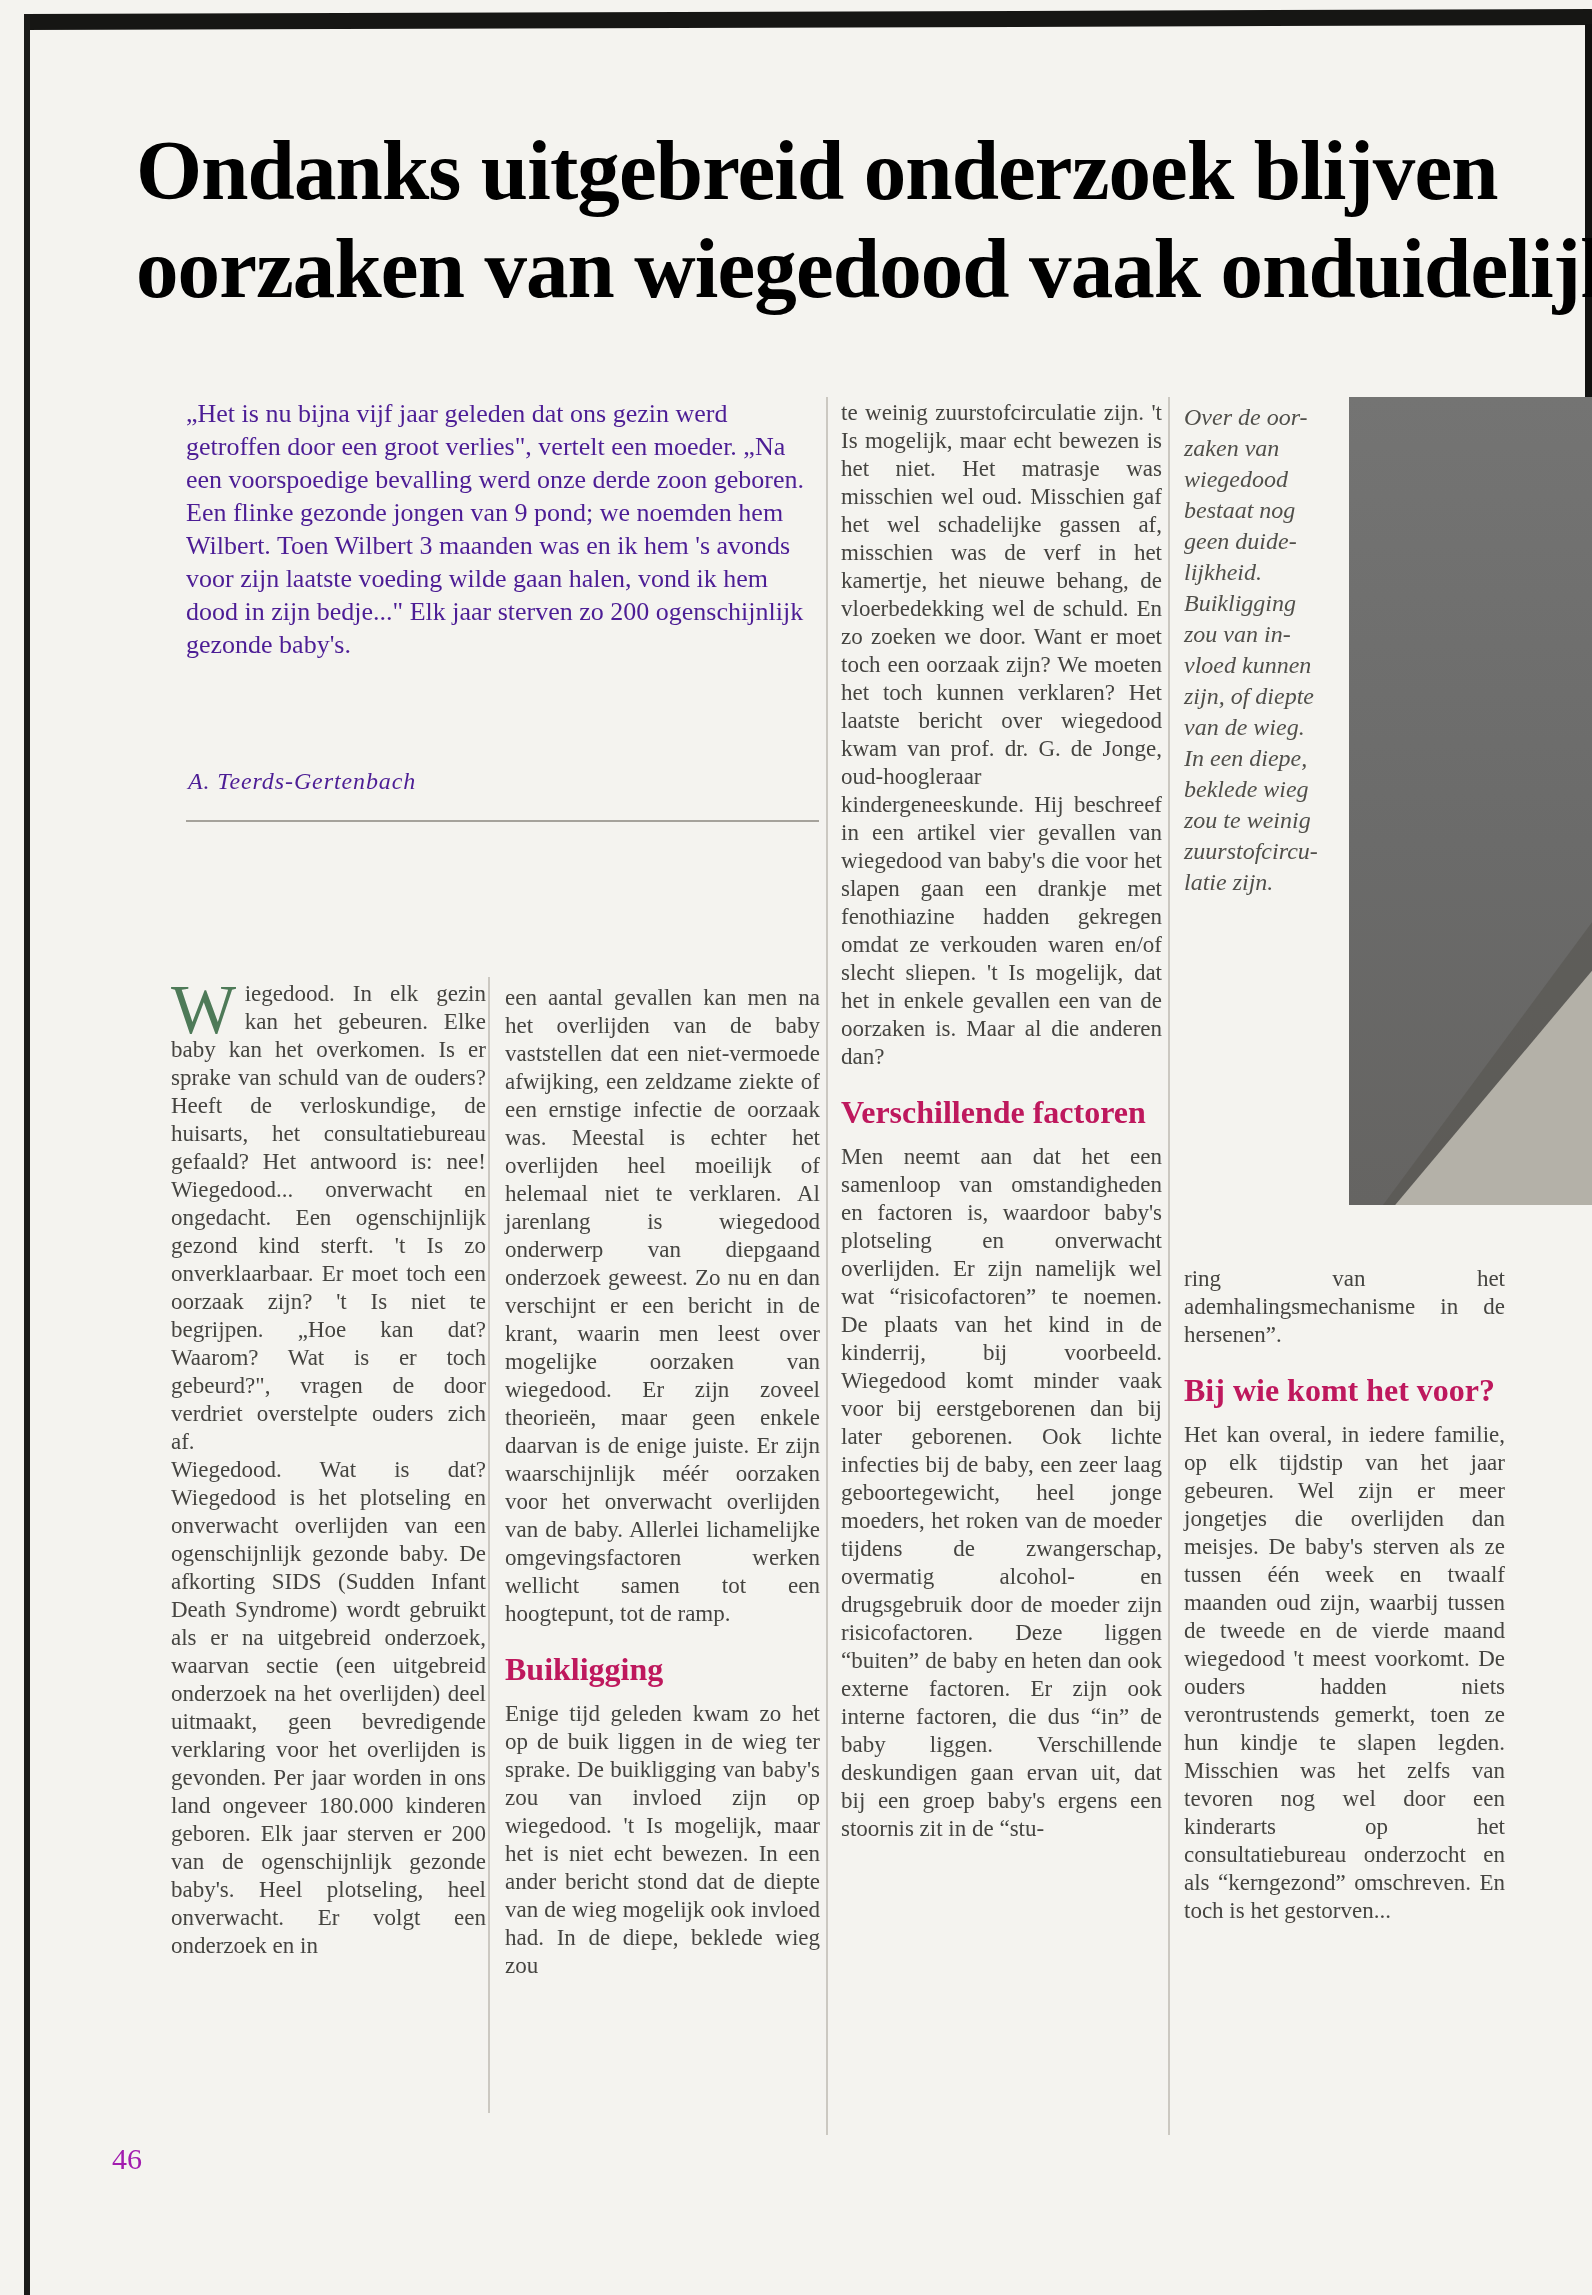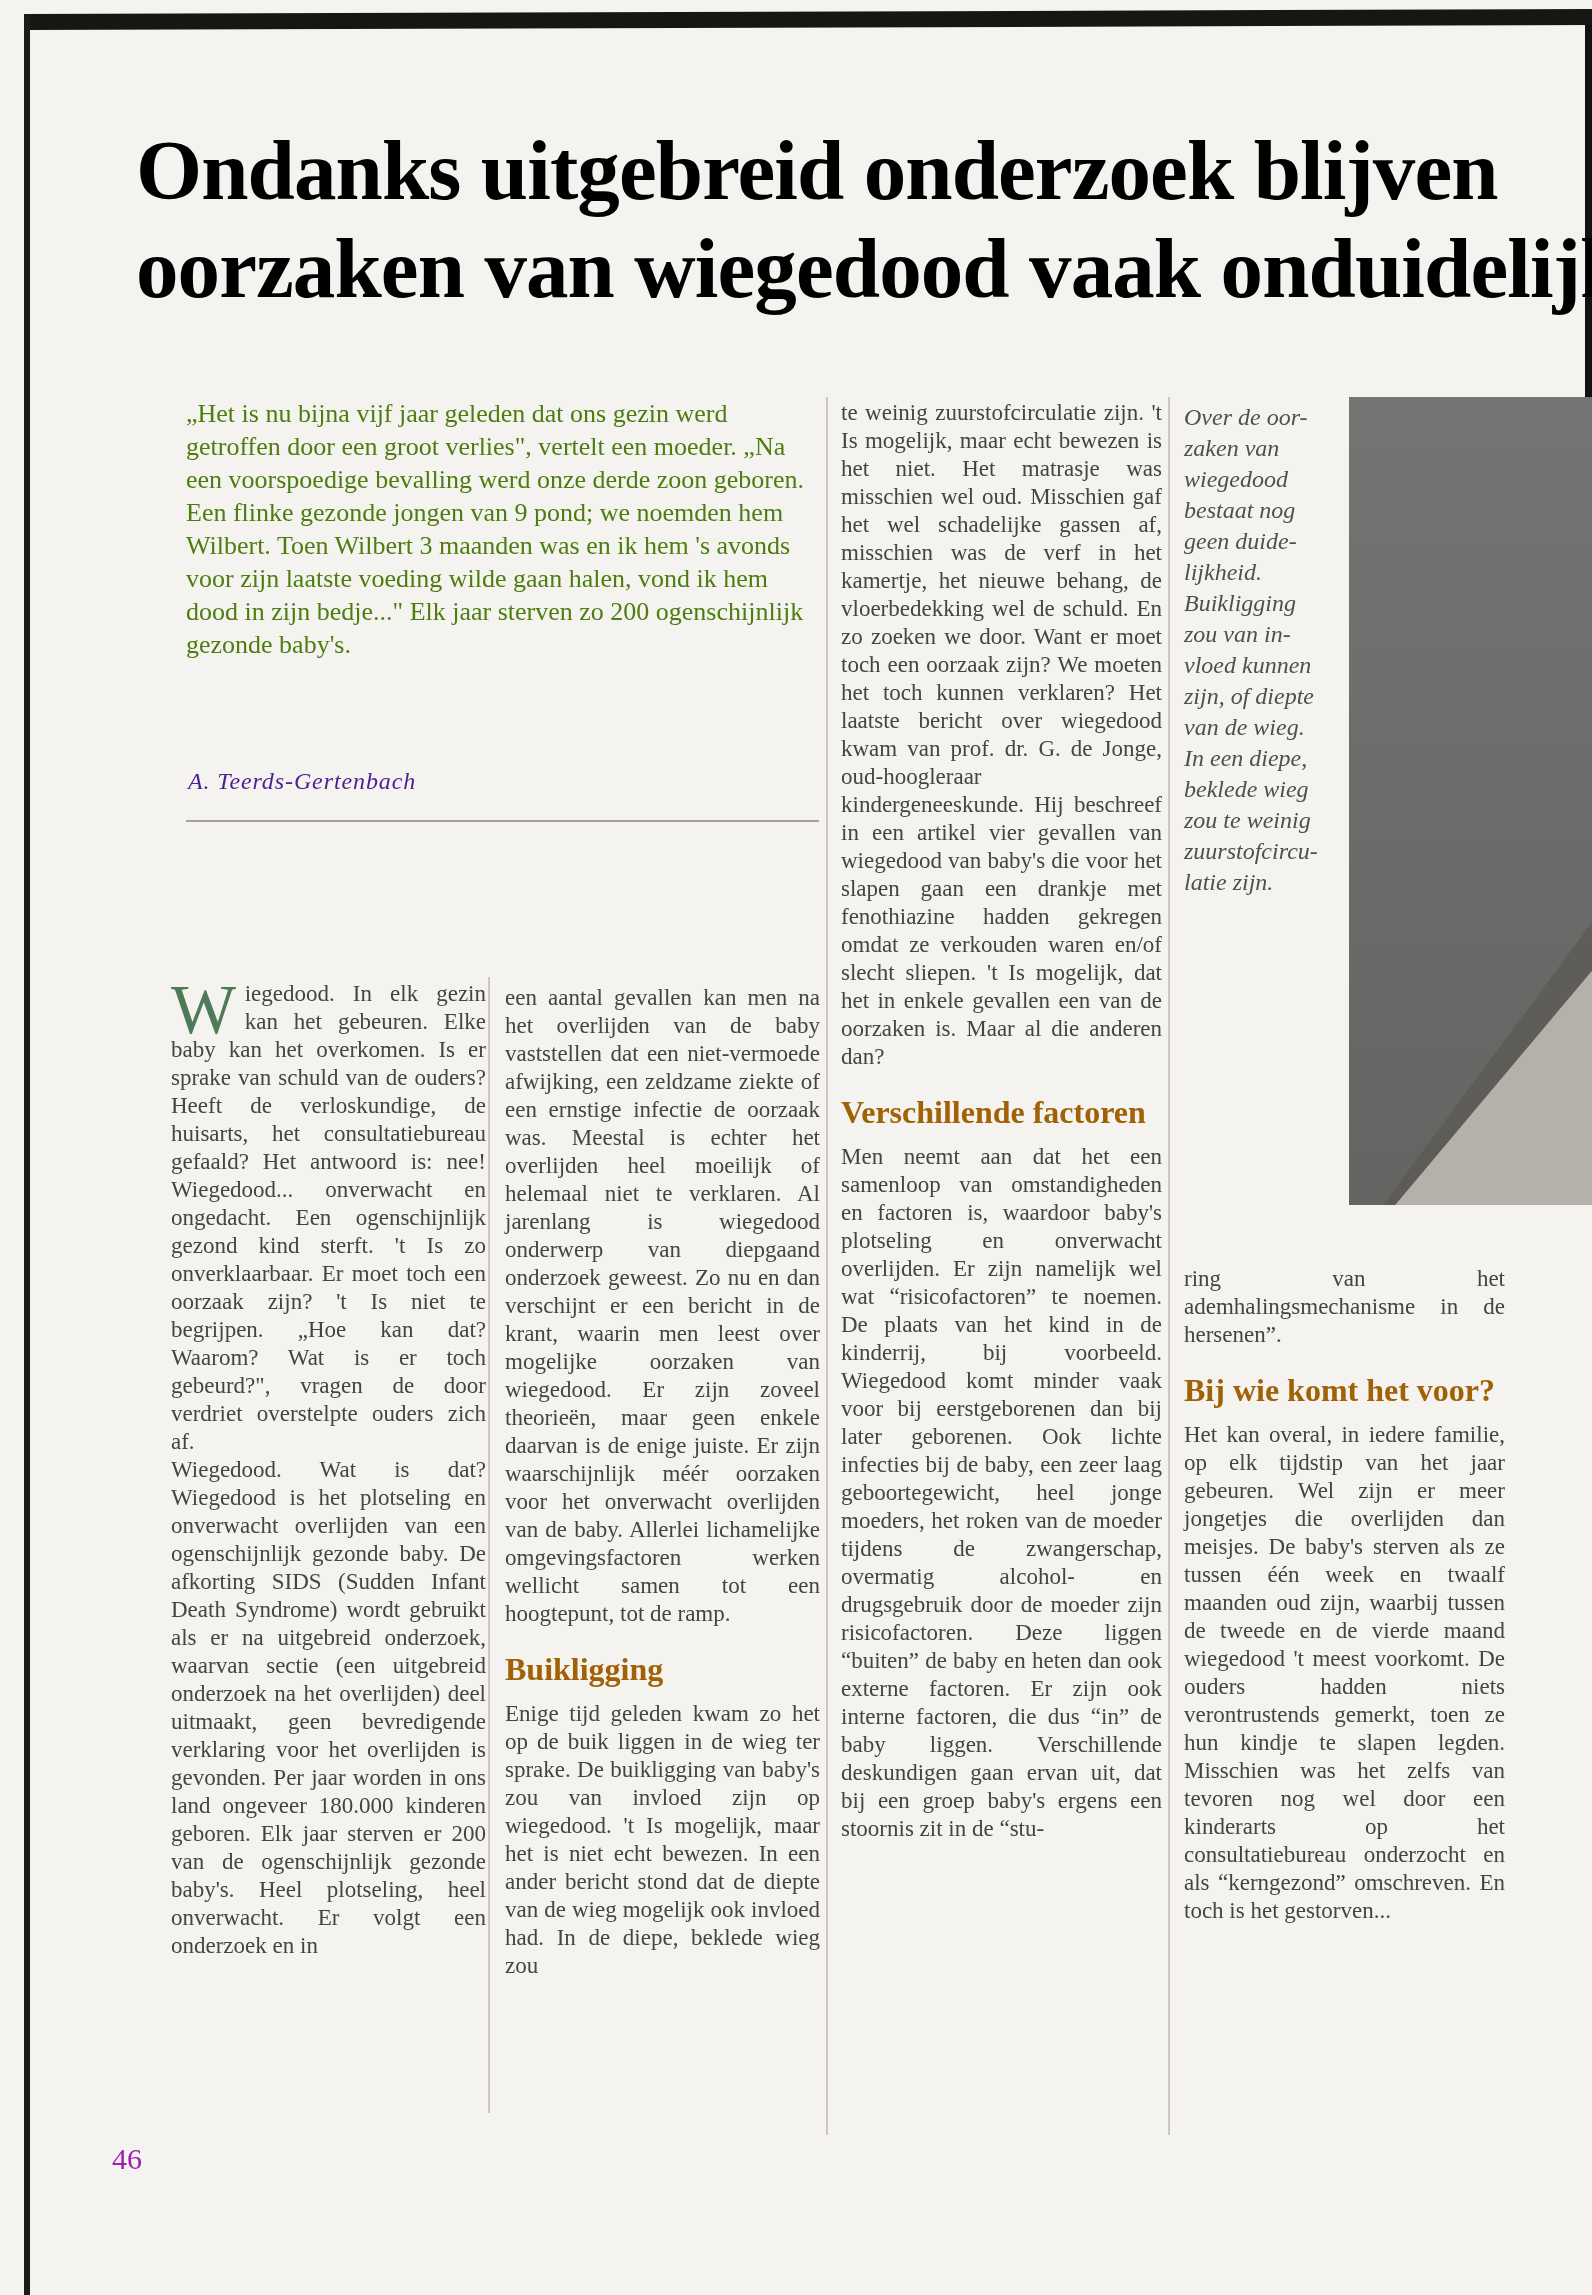--- a/index.html
+++ b/index.html
@@ -9,37 +9,37 @@
     font-family:"Liberation Serif","DejaVu Serif",serif;
   }
   
   .scan-top{position:absolute;left:24px;top:14px;width:1568px;height:16.4px;background:#161614;transform:rotate(-0.18deg);transform-origin:left center;}
   .scan-left{position:absolute;left:24px;top:14px;width:6px;height:2282px;background:#1b1b19;}
   .scan-right{position:absolute;left:1585px;top:24px;width:7px;height:604px;background:#121211;}
   
   .title-wrap{position:absolute;left:136px;top:121px;width:1456px;overflow:hidden;}
   .title-line{white-space:nowrap;font-weight:700;font-size:85px;line-height:98px;color:#000000;letter-spacing:-0.9px;}
   
-  .intro{position:absolute;left:186px;top:397px;width:630px;font-size:26px;line-height:33px;color:#4d7c0f;}
+  .intro{position:absolute;left:186px;top:397px;width:630px;font-size:26px;line-height:33px;color:#4c1d95;}
   .byline{position:absolute;left:188px;top:768px;font-style:italic;font-size:24px;color:#4c1d95;letter-spacing:0.9px;}
   .byline-rule{position:absolute;left:186px;top:820px;width:633px;height:1.7px;background:#a5a29b;}
   
   .pull-quote{position:absolute;left:1184px;top:402px;width:173px;font-style:italic;font-size:24px;line-height:31px;color:#504f4a;white-space:pre-line;}
   
   .photo{position:absolute;left:1349px;top:397px;width:243px;height:808px;background:linear-gradient(180deg,#747473 0%,#6b6b6a 55%,#656462 100%);overflow:hidden;}
   .photo .wedge-soft{position:absolute;inset:0;background:#55544f;opacity:.55;clip-path:polygon(14% 100%,100% 65%,100% 74%,21% 100%);}
   .photo .wedge-light{position:absolute;inset:0;background:#b4b1a8;clip-path:polygon(19% 100%,100% 71%,100% 100%);}
   
   .col{position:absolute;text-align:justify;font-size:23px;line-height:28px;color:#454440;}
   .col p{margin:0;}
   .col-1{left:171px;top:980px;width:315px;}
   .col-2{left:505px;top:984px;width:315px;}
   .col-3{left:841px;top:399px;width:321px;}
   .col-4{left:1184px;top:1265px;width:321px;}
-  .col h2{font-size:32px;line-height:38px;font-weight:700;color:#a16207;margin:22.4px 0 12px 0;text-align:left;}
+  .col h2{font-size:32px;line-height:38px;font-weight:700;color:#be185d;margin:22.4px 0 12px 0;text-align:left;}
   .dropcap{float:left;font-size:69px;line-height:52px;color:#4e7a58;margin:3.5px 8.6px 0 0;}
   .para-gap{margin-top:26px !important;}
   
   .vrule{position:absolute;width:1.7px;background:#cbc8c1;}
   .vrule-a{left:488px;top:977px;height:1136px;}
   .vrule-b{left:826px;top:397px;height:1738px;}
   .vrule-c{left:1168px;top:397px;height:1738px;}
   
   .page-number{position:absolute;left:112px;top:2142px;font-size:30px;color:#a21caf;}
   .issue-line{position:absolute;left:1215px;top:2161px;width:287px;font-size:22.4px;color:#8f8d86;letter-spacing:0.9px;text-align:right;font-family:"Liberation Sans","DejaVu Sans",sans-serif;}

